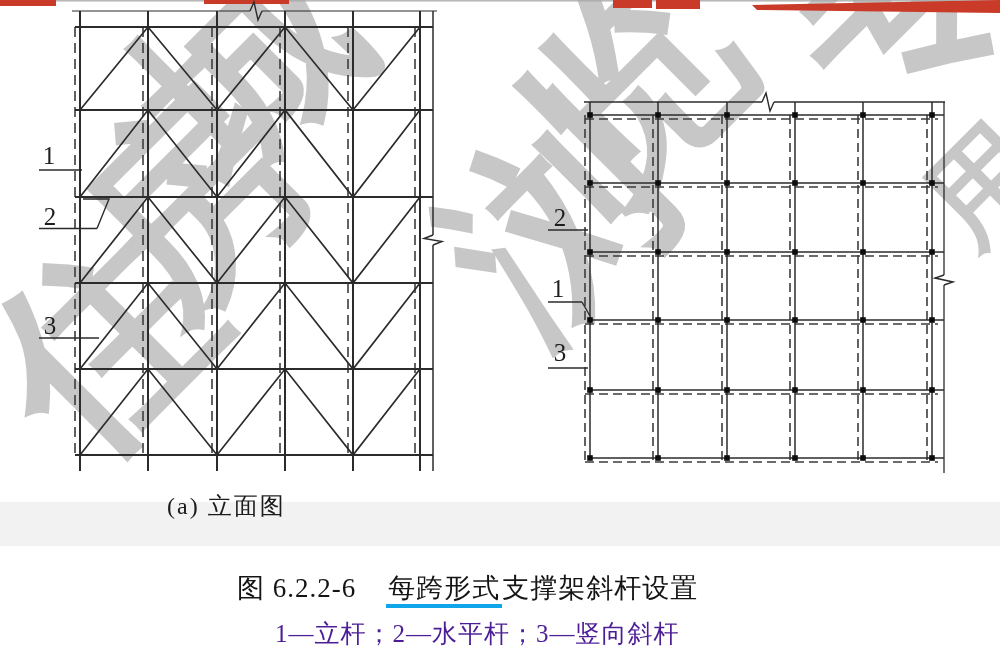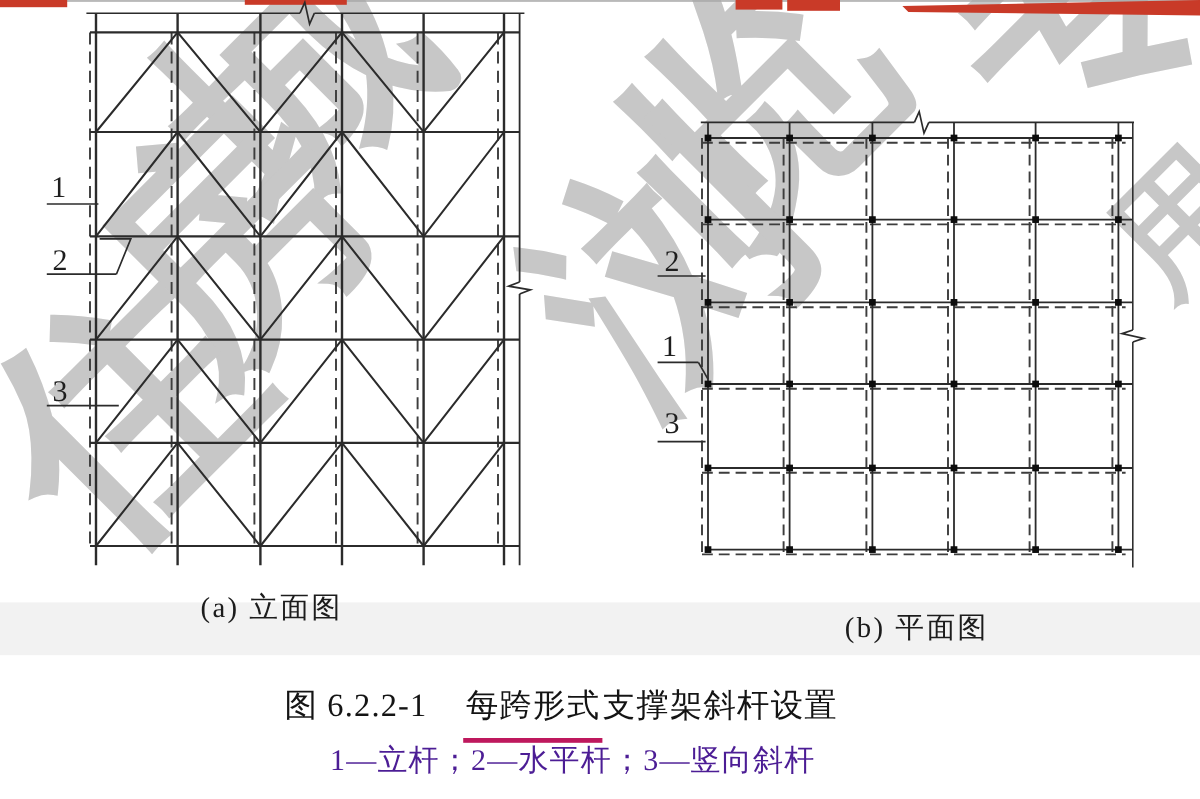--- a/index.html
+++ b/index.html
@@ -17,21 +17,21 @@
     transform:rotate(-45deg);line-height:1;user-select:none;
   }
   #diagram-svg{left:0;top:0;}
   .subcaption{
     color:#1c1c1c;font-size:24px;letter-spacing:2px;white-space:nowrap;
   }
   #figure-title{
     left:237px;top:570px;font-size:27px;color:#141414;white-space:nowrap;letter-spacing:1px;
   }
   #figure-title .gap{display:inline-block;width:30px;}
-  #title-highlight{border-bottom:4px solid #be185d;padding:0 2px 12px 2px;}
+  #title-highlight{border-bottom:4px solid #0ea5e9;padding:0 2px 1px 2px;}
   #figure-legend{
     left:275px;top:617px;font-size:25px;color:#4c1d95;white-space:nowrap;letter-spacing:1px;
   }
 </style>
 </head>
 <body>
 
 <div id="page">
 
   <div id="caption-band" class="abs"></div>
@@ -177,21 +177,20 @@
         </g>
         <g>
           <text x="560" y="361" text-anchor="middle" font-size="25" font-family="&quot;Liberation Serif&quot;,&quot;DejaVu Serif&quot;,serif" fill="#1e1e1e">3</text>
           <line x1="548" y1="368" x2="588" y2="368" stroke="#2b2b2b" stroke-width="1.4"></line>
         </g>
       </g>
   </svg>
 
   <div class="abs subcaption" style="left:167px;top:490px;text-align:right;">(a) 立面图</div>
 
-  <div class="abs subcaption" style="left:704px;top:507px;">(b) 平面图</div>
 
   <div id="figure-title" class="abs">
-    <span>图 6.2.2-1</span><span class="gap"></span><span id="title-highlight">每跨形式</span><span>支撑架斜杆设置</span>
+    <span>图 6.2.2-6</span><span class="gap"></span><span id="title-highlight">每跨形式</span><span>支撑架斜杆设置</span>
   </div>
 
   <div id="figure-legend" class="abs">1—立杆；2—水平杆；3—竖向斜杆</div>
 
 </div>
 
 </body></html>

